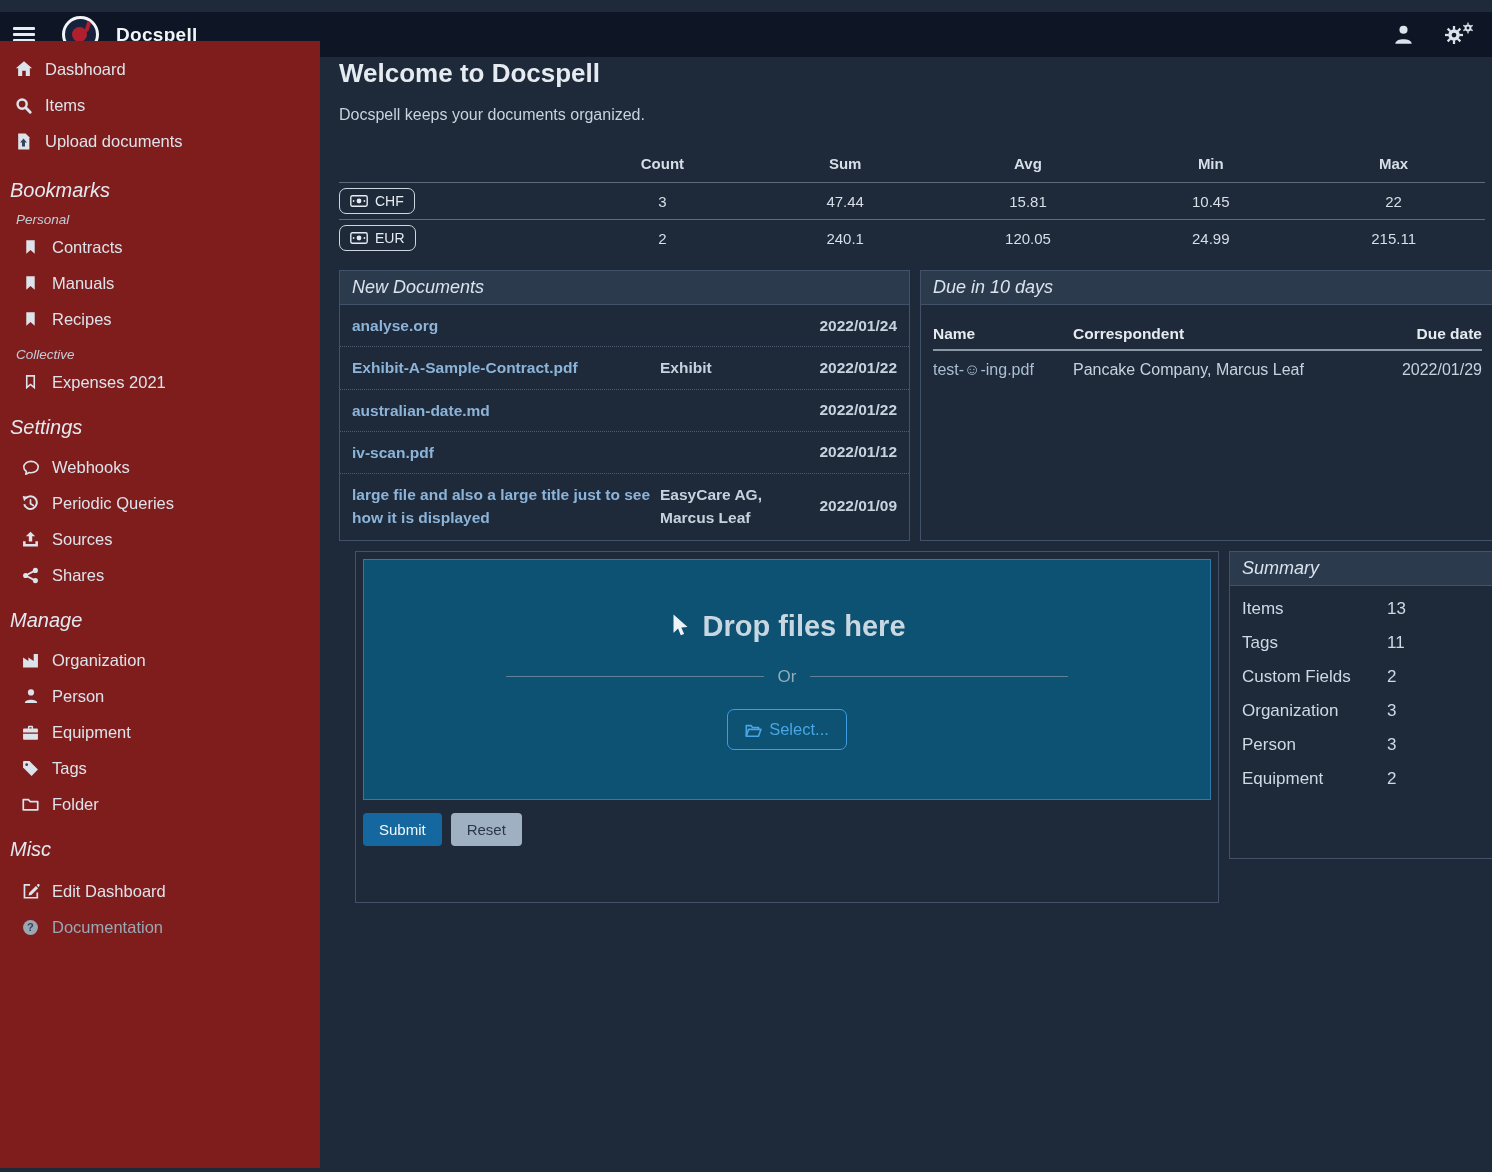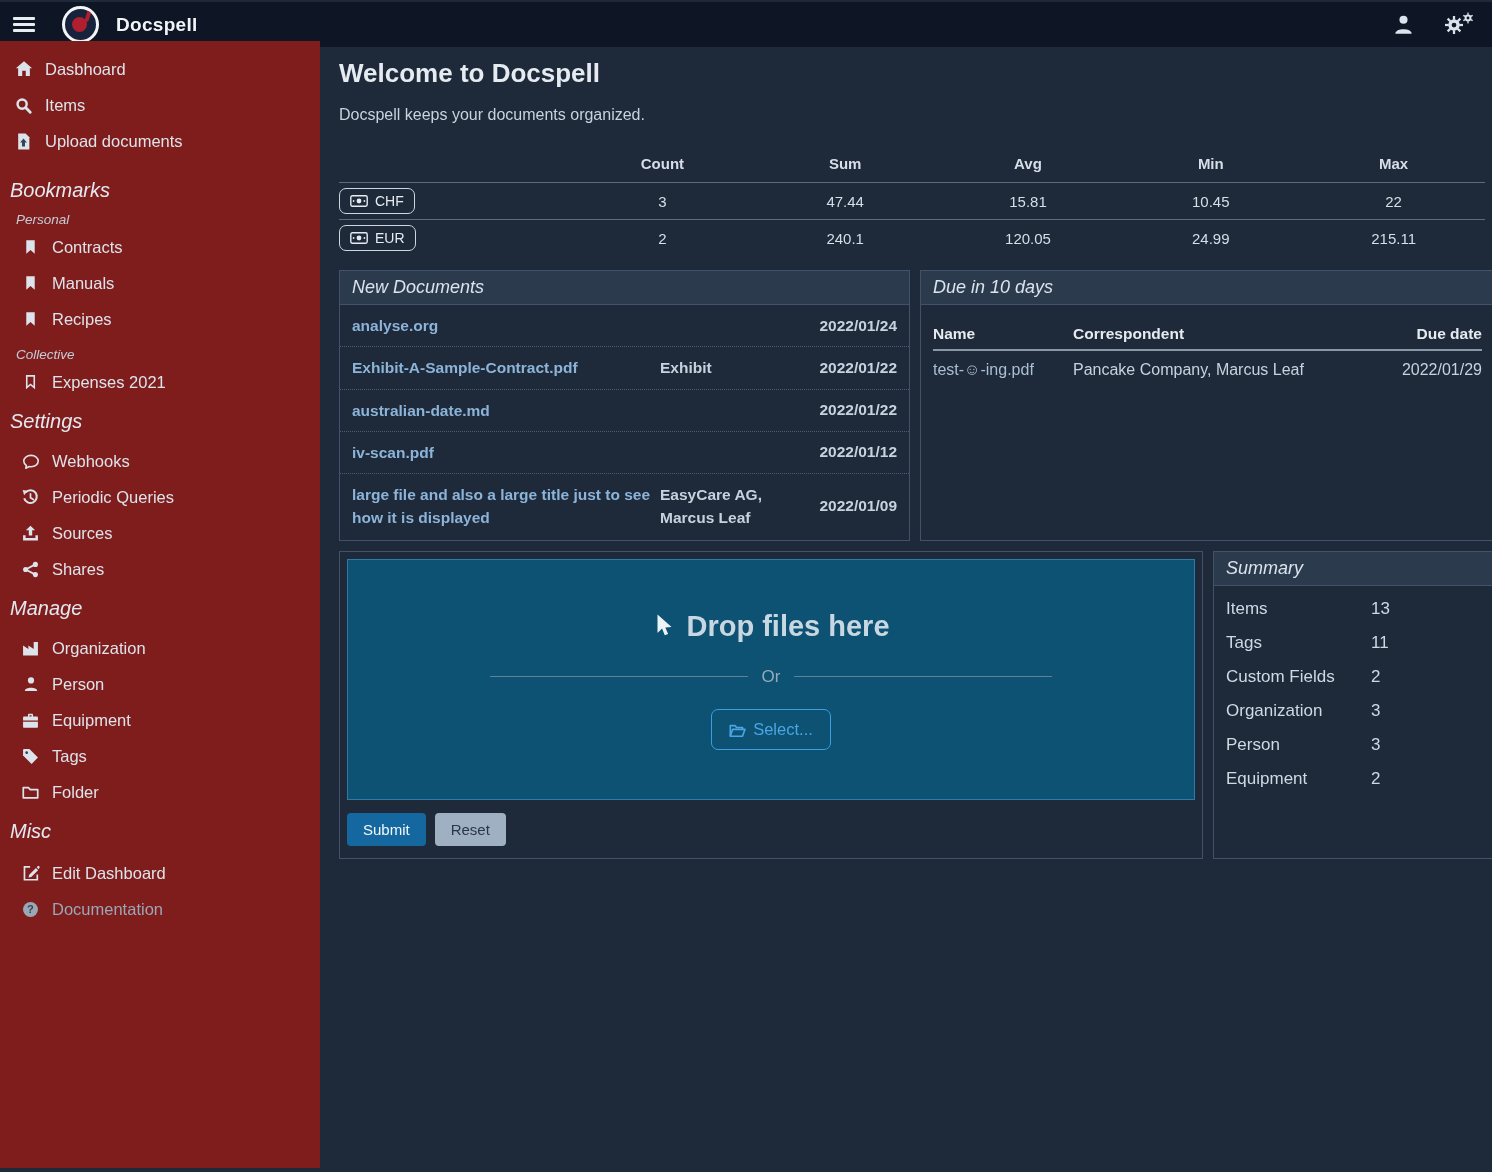--- a/index.html
+++ b/index.html
@@ -1,20 +1,20 @@
 <!DOCTYPE html>
 <html><head>
 <meta charset="utf-8">
 <style>
   * { margin:0; padding:0; box-sizing:border-box; }
   html,body { width:1492px; height:1172px; overflow:hidden; }
   body { font-family:"Liberation Sans","DejaVu Sans",sans-serif; background:#1e2939; color:#d6dee8; }
 
   
-  .navbar { position:absolute; top:2px; left:0; width:1492px; height:45px; background:#0e1525;
+  .navbar { position:absolute; top:12px; left:0; width:1492px; height:45px; background:#0e1525;
             display:flex; align-items:center; }
   .hamburger { width:48px; height:45px; display:flex; flex-direction:column; justify-content:center;
                align-items:center; gap:3px; cursor:pointer; }
   .hamburger span { display:block; width:22px; height:3.2px; background:#e8edf3; border-radius:1px; }
   .logo { width:37px; height:37px; border-radius:50%; background:#17233d; border:3px solid #f2f5f8;
           margin-left:14px; position:relative; overflow:hidden; }
   .logo .dot { position:absolute; left:7px; top:8px; width:15px; height:15px; border-radius:50%; background:#b01f2e; }
   .logo .slash { position:absolute; right:6px; top:1px; width:4px; height:12px; background:#b01f2e; transform:rotate(18deg); border-radius:2px; }
   .app-title { font-size:19px; font-weight:bold; color:#f2f5f8; margin-left:17px; letter-spacing:.3px; }
   .nav-right { margin-left:auto; display:flex; align-items:center; gap:30px; padding-right:18px; }
@@ -25,21 +25,21 @@
 
   
   .sidebar { position:absolute; top:41px; left:0; width:320px; height:1127px; background:#7f1d1d; padding-top:10px; }
   .side-item { height:36px; display:flex; align-items:center; gap:12px; padding-left:14px;
                font-size:16.5px; color:#dde3ea; cursor:pointer; }
   .side-item .ic { width:19px; display:flex; justify-content:center; color:#dde3ea; flex:none; }
   .side-section-h { font-style:italic; font-size:20px; color:#e3e9f0; margin:20px 0 2px 10px; }
   .side-sub { font-style:italic; font-size:13.5px; color:#c3cdd8; margin:10px 0 2px 16px; }
   .side-item.indented { padding-left:21px; }
   .side-item.dim, .side-item.dim .ic { color:#9aa7b5; }
-  .gap-lg { margin-top:10px; }
+  .gap-lg { margin-top:16px; }
 
   
   .main { position:absolute; top:45px; left:328px; width:1172px; height:1127px; padding:13px 5px 0 11px; }
   h1.page-title { font-size:26px; font-weight:bold; color:#e6ebf1; }
   .subtitle { font-size:16px; color:#c9d3de; margin-top:17px; }
 
   
   .stats { margin-top:21px; margin-right:10px; }
   .stats .row { display:grid; grid-template-columns:232px repeat(5,1fr); align-items:center; height:37px; }
   .stats .row.head { font-weight:bold; font-size:15px; color:#e6ebf1; }
@@ -49,21 +49,21 @@
                padding:4px 10px; font-size:14px; color:#e6ebf1; }
 
   
   .panel { border:1px solid #42526a; background:#1e2939; overflow:hidden; }
   .panel-h { background:#2c3a4e; border-bottom:1px solid #42526a; padding:6px 12px;
              font-style:italic; font-size:18px; color:#dbe3ec; }
   .row-top { display:flex; gap:10px; margin-top:14px;border-radius:32px; }
   .p-newdocs { width:571px; height:271px; }
   .p-due { flex:1; height:271px; }
   .row-bottom { display:flex; gap:10px; margin-top:10px; }
-  .p-upload { width:864px; height:308px; padding-bottom:0; }
+  .p-upload { width:864px; height:352px; padding-bottom:0;margin-left:16px; }
   .p-summary { flex:1; height:308px; }
 
   
   .doc-row { display:grid; grid-template-columns:300px 1fr 95px; gap:8px; padding:9px 12px; align-items:center;font-weight:bold; }
   .doc-row + .doc-row { border-top:1px dotted #4d5d71; }
   .doc-link { color:#8cb4d9; font-size:15.5px; text-decoration:none; cursor:pointer; line-height:1.5; }
   .doc-mid { color:#c7d2de; font-size:15.5px; line-height:1.5; }
   .doc-date { color:#c7d2de; font-size:15.5px; text-align:right; }
 
   

